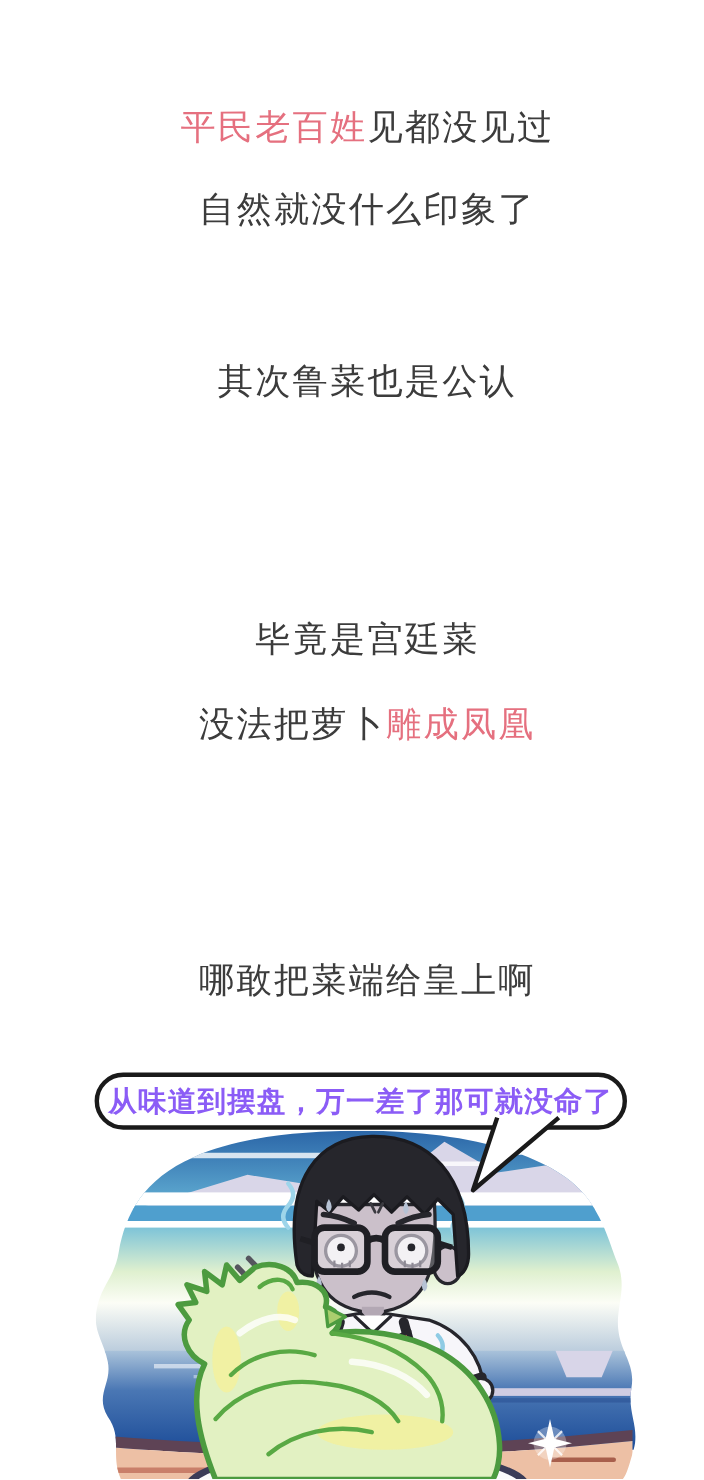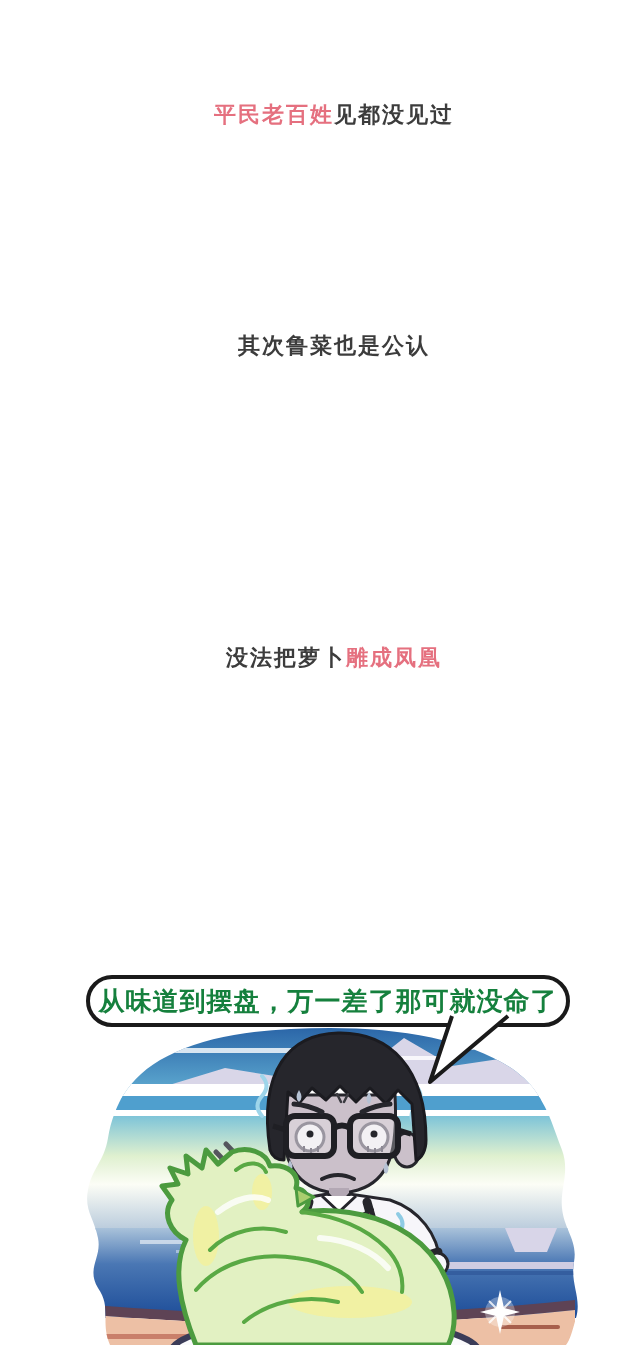--- a/index.html
+++ b/index.html
@@ -1,45 +1,48 @@
 <!DOCTYPE html>
 <html><head>
 <meta charset="utf-8">
 <style>
   html,body{margin:0;padding:0;background:#ffffff;}
   #page{position:relative;width:640px;height:1345px;background:#ffffff;overflow:hidden;
         font-family:"Liberation Sans",sans-serif;}
   .txt-line{position:absolute;left:0;right:0;text-align:center;
-            font-size:22px;font-weight:700;letter-spacing:2px;color:#3c3c3c;
+            font-size:32px;font-weight:400;letter-spacing:2px;color:#3c3c3c;
             white-space:nowrap;line-height:38px;padding-left:28px;}
   .seg{color:#3c3c3c;}
   .seg.accent{color:#e5707f;}
   #bubble{position:absolute;left:86px;top:975px;width:484px;height:52px;box-sizing:border-box;
           background:#ffffff;border:4px solid #1a1a1a;border-radius:26px;z-index:2;
           display:flex;align-items:center;justify-content:center;}
-  #bubble .bubble-text{font-size:26px;font-weight:700;letter-spacing:1px;color:#15803d;white-space:nowrap;}
+  #bubble .bubble-text{font-size:26px;font-weight:700;letter-spacing:1px;color:#8b5cf6;white-space:nowrap;}
   #scene{position:absolute;left:0;top:1005px;width:640px;height:340px;z-index:3;}
 </style>
 </head>
 <body>
 
 <div id="page">
 
   <div class="txt-line" style="top:96px"><span class="seg accent">平民老百姓</span><span class="seg">见都没见过</span></div>
 
+  <div class="txt-line" style="top:171px"><span class="seg">自然就没什么印象了</span></div>
 
   <div class="txt-line" style="top:327px"><span class="seg">其次鲁菜也是公认</span></div>
 
 
 
+  <div class="txt-line" style="top:562px"><span class="seg">毕竟是宫廷菜</span></div>
 
   <div class="txt-line" style="top:639px"><span class="seg">没法把萝卜</span><span class="seg accent">雕成凤凰</span></div>
 
 
 
+  <div class="txt-line" style="top:872px"><span class="seg">哪敢把菜端给皇上啊</span></div>
 
   <div id="bubble">
     <span class="bubble-text">从味道到摆盘，万一差了那可就没命了</span>
   </div>
 
   <svg id="scene" viewBox="0 1005 640 340" width="640" height="340" xmlns="http://www.w3.org/2000/svg">
     <defs>
       <clipPath id="blob">
         <path d="M110,1345 C100,1322 112,1308 98,1288 C86,1268 102,1258 98,1238
                  C94,1218 84,1210 88,1190 C92,1168 104,1162 108,1138

